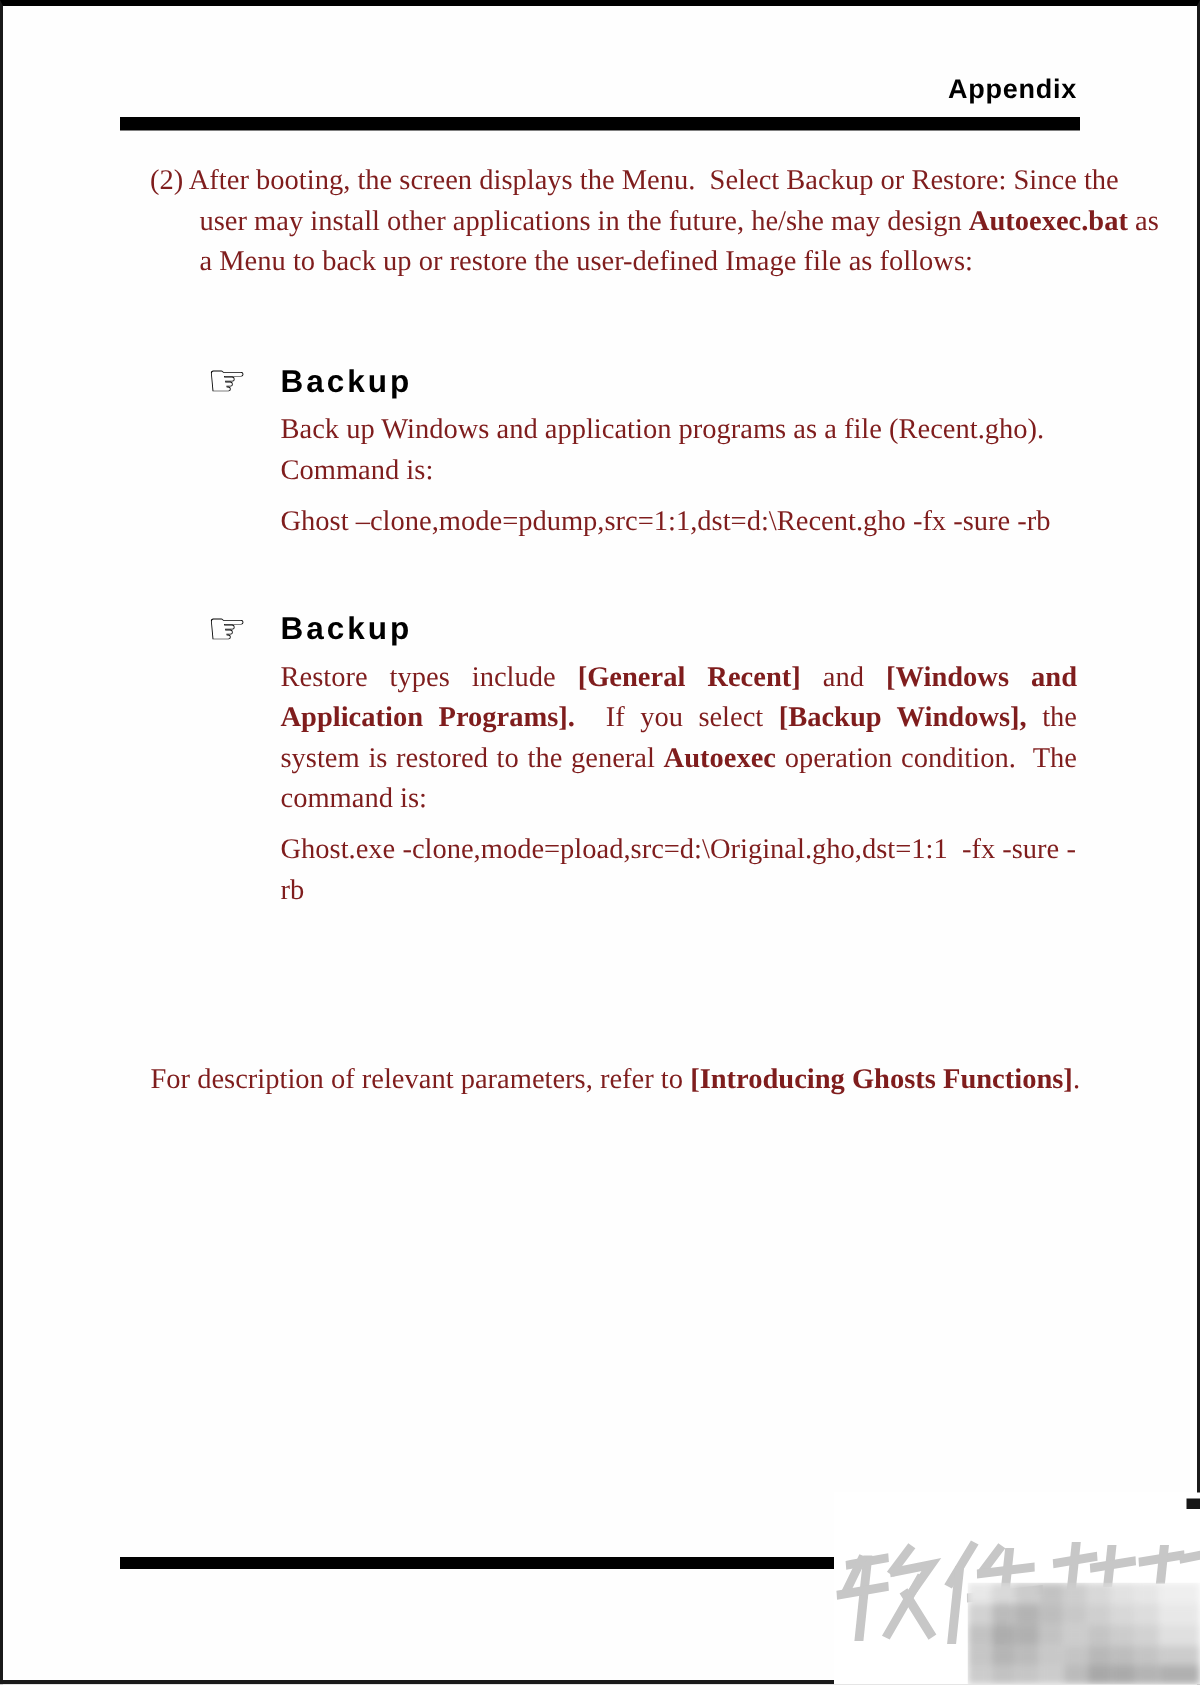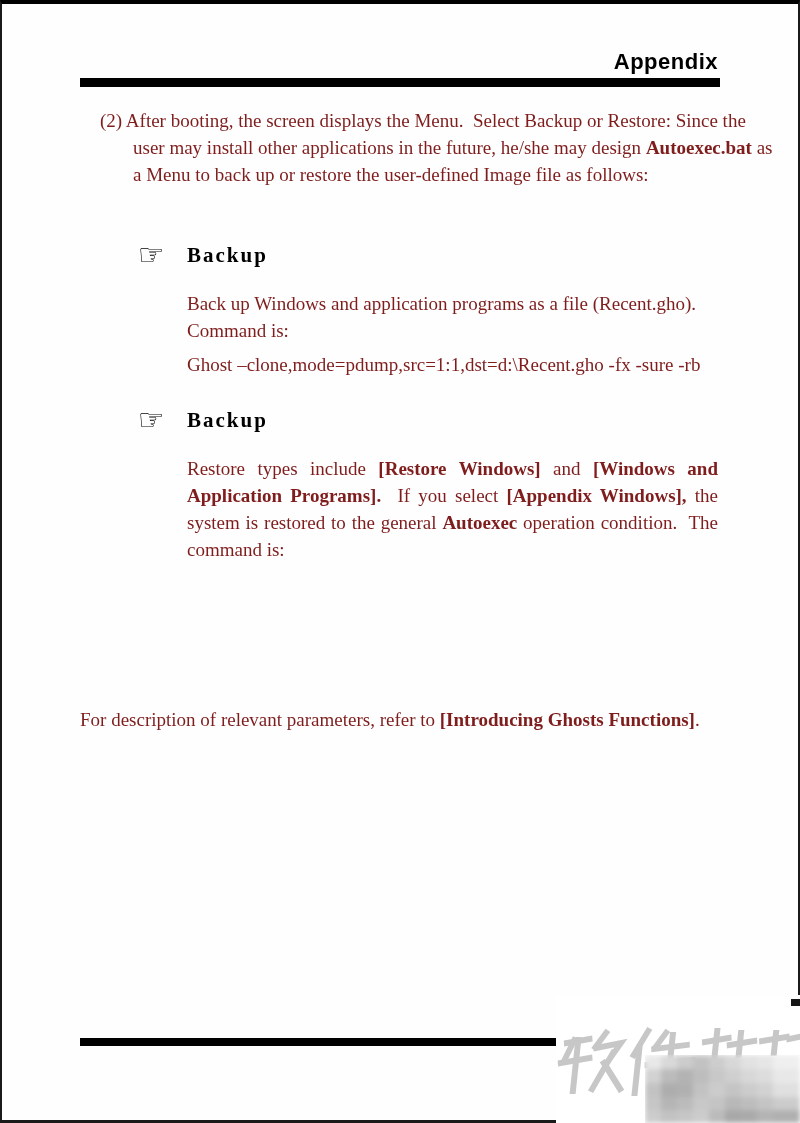--- a/index.html
+++ b/index.html
@@ -10,21 +10,21 @@
   .frame {
     position:absolute; inset:0; z-index:1; pointer-events:none;
     border-top:4px solid #000;
     border-left:2px solid #1a1a1a;
     border-right:2px solid #1a1a1a;
     border-bottom:3px solid #1a1a1a;
   }
   .header-title {
     position:absolute; top:49px; right:82px; z-index:1;
     font-family:"Liberation Sans", sans-serif; font-weight:bold;
-    font-size:22px; color:#000; letter-spacing:0.5px;
+    font-size:18px; color:#000; letter-spacing:0.5px;
   }
   .rule { position:absolute; background:#000; z-index:1; }
   .top-rule    { left:80px; top:78px;   width:640px; height:9px; }
   .bottom-rule { left:80px; top:1038px; width:640px; height:8px; }
 
   .par {
     margin:0 0 7px 0; font-size:19px; line-height:27px; color:#7f1d1d;
     white-space:pre-wrap;
   }
   .justify { text-align:justify; }
@@ -38,27 +38,27 @@
   .sec { position:absolute; left:138px; width:582px; z-index:1; }
   .sec1 { top:243px; }
   .sec2 { top:408px; }
   .sec-head { display:flex; align-items:flex-start; }
   .hand {
     width:49px; flex:0 0 49px; font-size:30px; line-height:24px;
     font-weight:bold; color:#000;
     font-family:"DejaVu Sans", sans-serif;
   }
   .sec-title {
-    font-family:Liberation Serif, serif; font-weight:bold;
+    font-family:Liberation Sans, sans-serif; font-weight:bold;
     font-size:21px; line-height:24px; letter-spacing:2px; color:#000;
   }
-  .sec-body { margin-left:49px; width:531px; margin-top:23px; }
+  .sec-body { margin-left:49px; width:531px; margin-top:6px; }
 
   .closing { position:absolute; left:80px; top:706px; width:640px; z-index:1; }
-  .closing .gap { margin-bottom:40px; }
+  .closing .gap { margin-bottom:40px;text-align:right; }
 
   .watermark {
     position:absolute; left:556px; top:995px; width:244px; height:128px;
     background:#ffffff; z-index:2;
   }
   .blur-patch {
     position:absolute; left:645px; top:1055px; width:155px; height:68px;
     z-index:3; overflow:hidden;
   }
   .artifact {
@@ -89,21 +89,22 @@
       <p class="par"><span>Ghost –clone,mode=pdump,src=1:1,dst=d:\Recent.gho -fx -sure -rb</span></p>
     </div>
   </section>
 
   <section class="sec sec2">
     <div class="sec-head">
       <span class="hand">☞</span>
       <span class="sec-title">Backup</span>
     </div>
     <div class="sec-body">
-      <p class="par justify"><span>Restore types include </span><b>[Restore Windows]</b><span> and </span><b>[Windows and Application Programs].</b><span>  If you select </span><b>[Appendix Windows],</b><span> the system is restored to the general </span><b>Autoexec</b><span> operation condition.  The command is:</span></p>
+      <p class="par justify"><span>Restore types include </span><b>[General Recent]</b><span> and </span><b>[Windows and Application Programs].</b><span>  If you select </span><b>[Backup Windows],</b><span> the system is restored to the general </span><b>Autoexec</b><span> operation condition.  The command is:</span></p>
+      <p class="par"><span>Ghost.exe -clone,mode=pload,src=d:\Original.gho,dst=1:1  -fx -sure -rb</span></p>
     </div>
   </section>
 
   <div class="closing">
     <p class="par gap"><span>For description of relevant parameters, refer to </span><b>[Introducing Ghosts Functions]</b><span>.</span></p>
   </div>
 
   <div class="rule bottom-rule"></div>
 
   <div class="watermark" aria-label="软件技巧">

